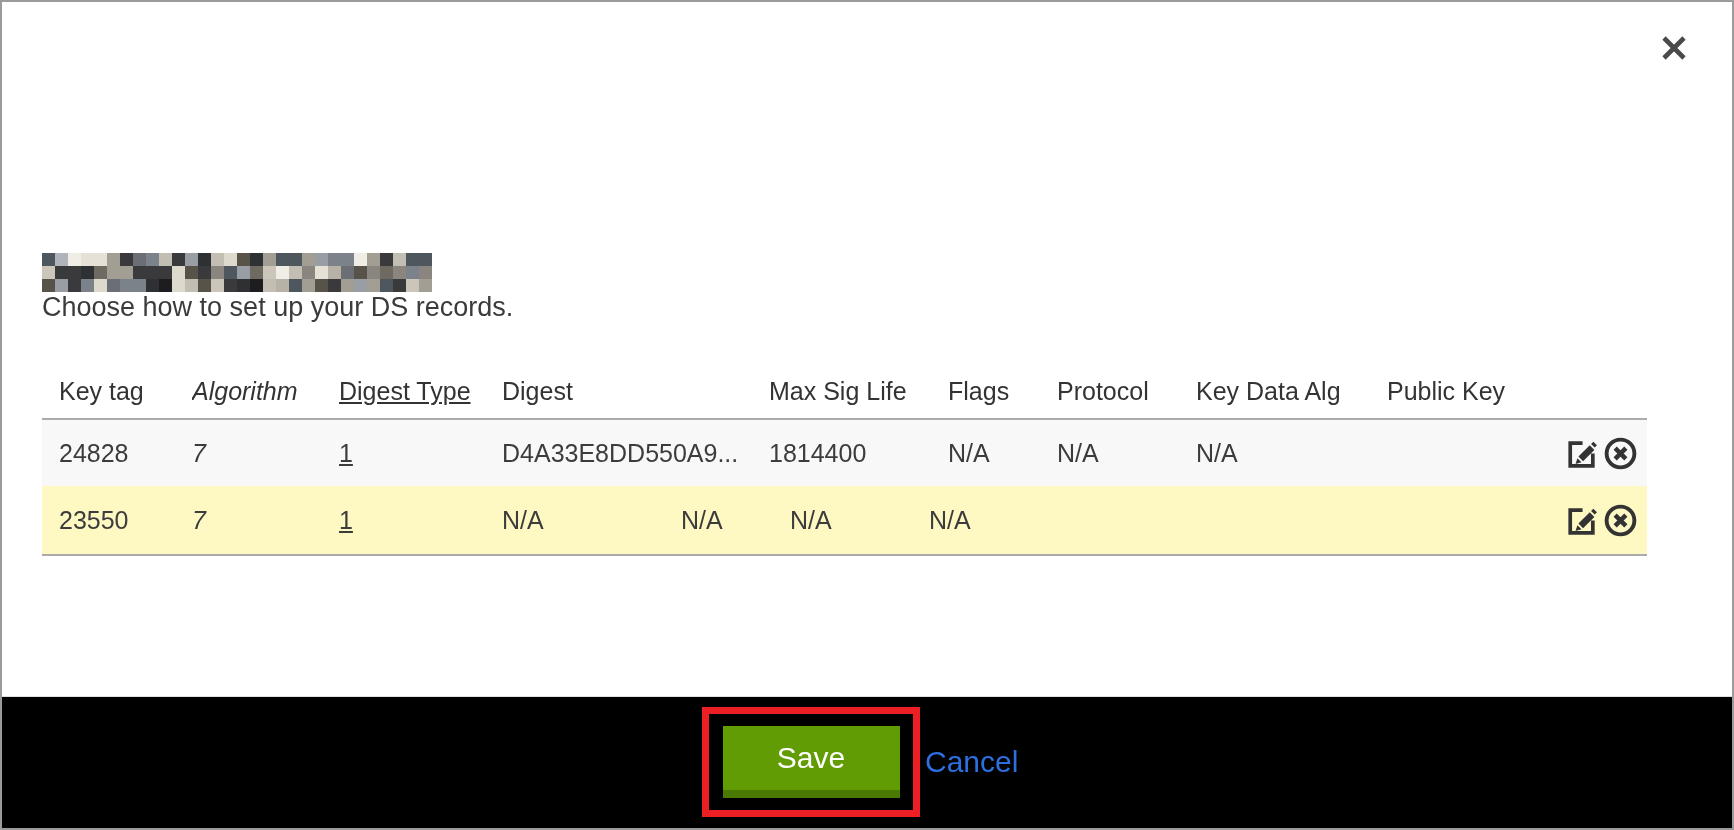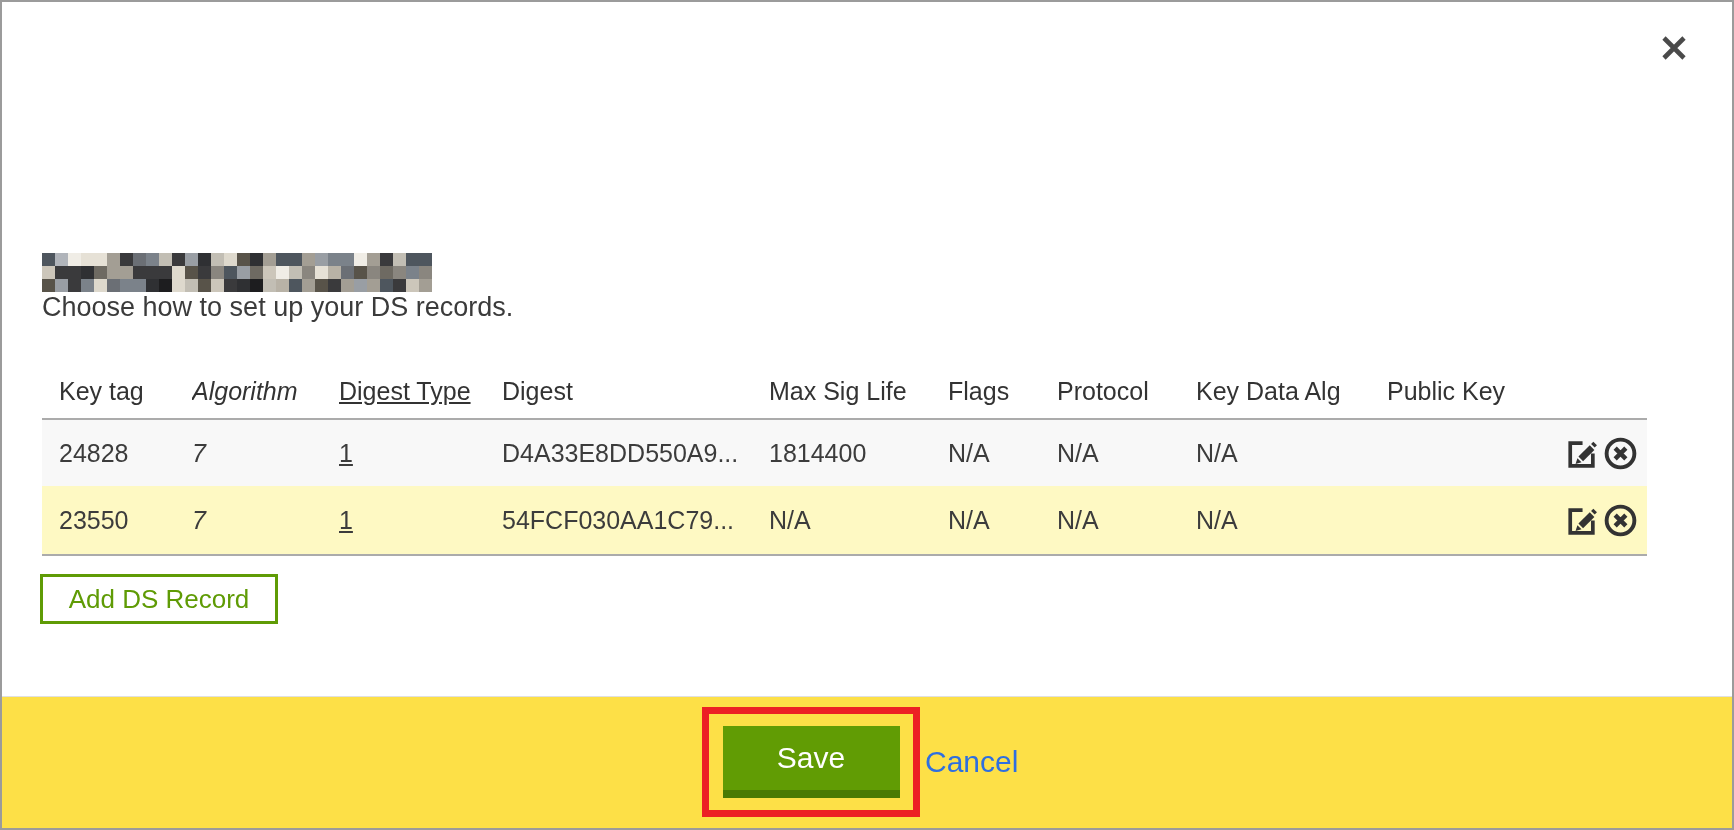--- a/index.html
+++ b/index.html
@@ -33,21 +33,21 @@
   .c4{width:179px;} .c5{width:109px;} .c6{width:139px;} .c7{width:191px;} .c8{width:160px;}
   .c-actions{flex:1;display:flex;justify-content:flex-end;align-items:center;gap:3px;padding-right:8px;}
   .cell{white-space:nowrap;overflow:hidden;}
   .icon-btn{background:none;border:none;padding:0;margin:0;cursor:pointer;width:37px;height:37px;display:flex;align-items:center;justify-content:center;}
   .add-btn{
     position:absolute;left:38px;top:572px;width:238px;height:50px;box-sizing:border-box;
     background:#fff;border:3px solid #5f9b05;color:#5f9b05;font-size:26px;
     font-family:inherit;cursor:pointer;display:flex;align-items:center;justify-content:center;
   }
   .footer{
-    position:absolute;left:0;right:0;top:694px;bottom:0;background:#fde047;
+    position:absolute;left:0;right:0;top:694px;bottom:0;background:#000000;
     border-top:1px solid #e0e0e0;
   }
   .red-annotation{
     position:absolute;left:700px;top:10px;width:218px;height:110px;box-sizing:border-box;
     border:7px solid #ec2024;display:flex;align-items:center;justify-content:center;
   }
   .save-btn{
     width:177px;height:72px;box-sizing:border-box;background:#619c04;
     border:none;border-bottom:8px solid #4b7a03;color:#fff;font-size:30px;
     font-family:inherit;cursor:pointer;
@@ -203,21 +203,20 @@
             <path d="M12.8 12.8 L23.2 23.2 M23.2 12.8 L12.8 23.2" stroke="#333" stroke-width="4.4" fill="none"></path>
           </svg>
         </button>
       </div>
     </div>
 
     <div class="t-row t-body row-1">
       <div class="cell c0">23550</div>
       <div class="cell c1">7</div>
       <div class="cell c2">1</div>
-      <div class="cell c3">54FCF030AA1C79...</div>
       <div class="cell c4">N/A</div>
       <div class="cell c5">N/A</div>
       <div class="cell c6">N/A</div>
       <div class="cell c7">N/A</div>
       <div class="cell c8"></div>
       <div class="c-actions">
         <button class="icon-btn">
           <svg width="37" height="37" viewBox="0 0 36 36">
             <path d="M30 18 V30 H8 V8 H20" stroke="#333" stroke-width="3.6" fill="none"></path>
             <path d="M16 21 L27 10 L31.5 14.5 L20.5 25.5 Z" fill="#333"></path>
@@ -229,21 +228,20 @@
           <svg width="37" height="37" viewBox="0 0 36 36">
             <circle cx="18" cy="18" r="13.5" stroke="#333" stroke-width="3.8" fill="none"></circle>
             <path d="M12.8 12.8 L23.2 23.2 M23.2 12.8 L12.8 23.2" stroke="#333" stroke-width="4.4" fill="none"></path>
           </svg>
         </button>
       </div>
     </div>
     <div class="t-bottom-rule"></div>
   </div>
 
-  <button class="add-btn">Add DS Record</button>
 
   <div class="footer">
     <div class="red-annotation">
       <button class="save-btn">Save</button>
     </div>
     <a class="cancel-link">Cancel</a>
   </div>
 
 </div>
 

